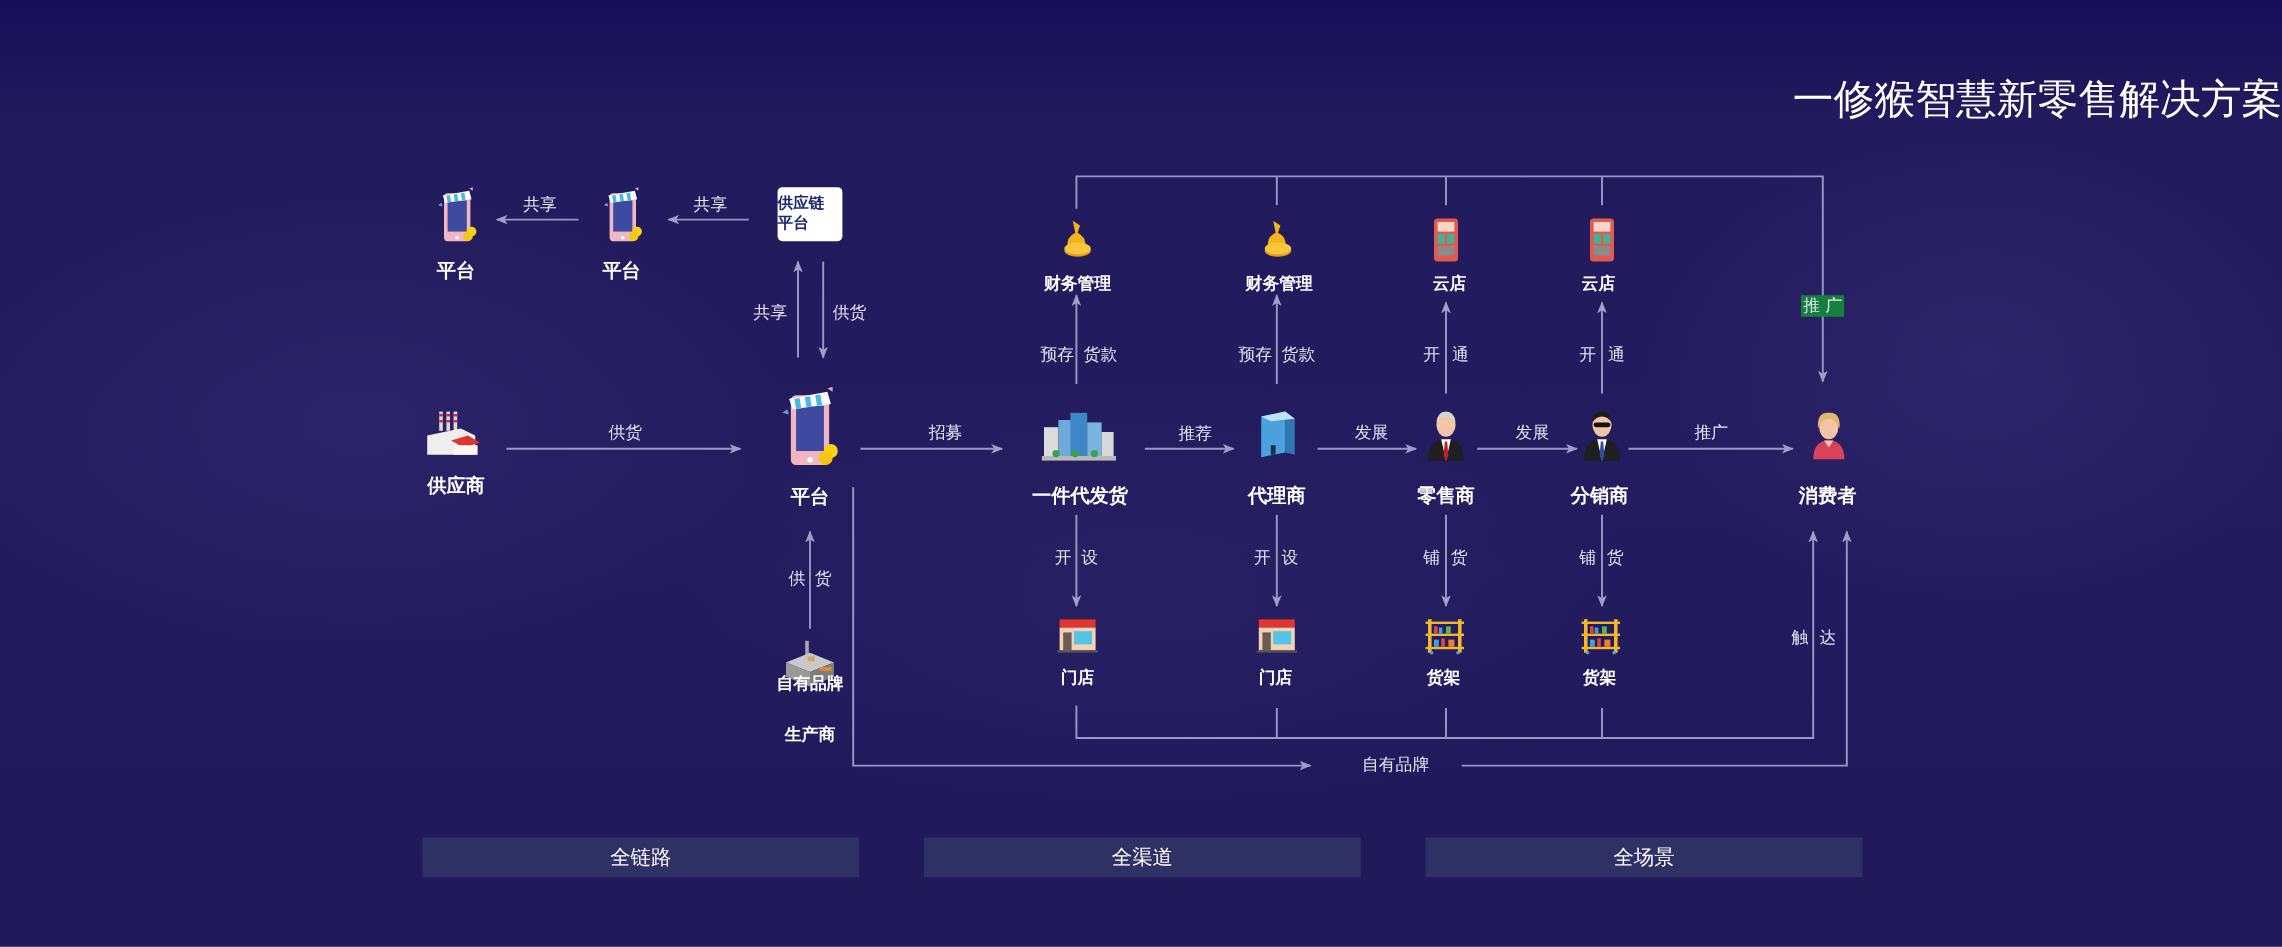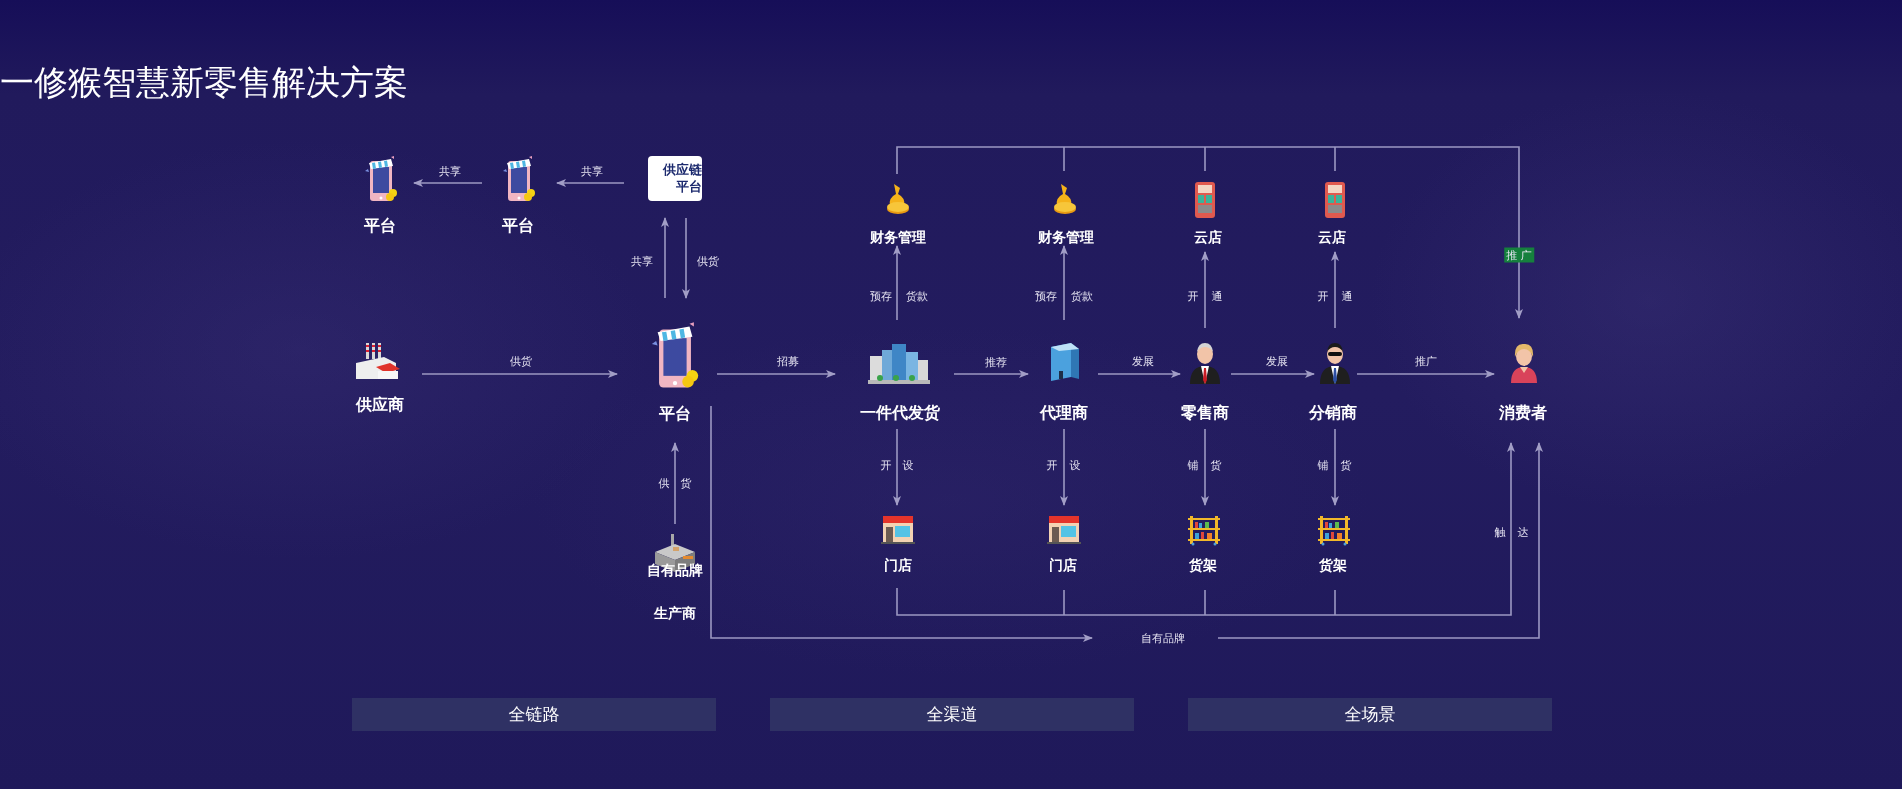--- a/index.html
+++ b/index.html
@@ -9,32 +9,32 @@
     font-family: "DejaVu Sans", "Liberation Sans", sans-serif;
     color: #ffffff;
     background:
       radial-gradient(ellipse 500px 300px at 300px 350px, rgba(60,50,120,0.35), transparent 70%),
       radial-gradient(ellipse 400px 300px at 1650px 300px, rgba(70,60,130,0.30), transparent 70%),
       radial-gradient(ellipse 600px 250px at 950px 500px, rgba(55,45,115,0.25), transparent 70%),
       linear-gradient(180deg, #160e58 0%, #211a5c 12%, #231c5f 50%, #1f195a 100%);
   }
   .title {
     position: absolute; left: 0; width: 1902px; top: 60px;
-    text-align: left; font-size: 34px; font-weight: normal; letter-spacing: 0px;
+    text-align: right; font-size: 34px; font-weight: normal; letter-spacing: 0px;
     color: #ffffff;
   }
   svg.lines { position: absolute; left: 0; top: 0; width: 1902px; height: 789px; }
-  .lbl { position: absolute; font-size: 11px; color: #e6e4f2; white-space: nowrap; transform: translate(-50%, -50%); }
+  .lbl { position: absolute; font-size: 14px; color: #e6e4f2; white-space: nowrap; transform: translate(-50%, -50%); }
   .node-lbl { position: absolute; font-size: 16px; font-weight: bold; color: #ffffff; white-space: nowrap; transform: translate(-50%, -50%); text-align: center; line-height: 20px; }
   .node-lbl.sm { font-size: 14px; }
   .icon { position: absolute; transform: translate(-50%, -50%); }
   .box {
     position: absolute; left: 648px; top: 156px; width: 54px; height: 45px;
     background: #ffffff; border-radius: 4px; color: #1c2a6e;
-    font-size: 13px; font-weight: bold; line-height: 17px; text-align: right;
+    font-size: 13px; font-weight: bold; line-height: 17px; text-align: left;
     padding-top: 5px;
   }
   .bar {
     position: absolute; top: 698px; height: 33px; width: 364px;
     background: #2f3164; color: #ffffff; font-size: 17px;
     display: flex; align-items: center; justify-content: center;
   }
 </style>
 </head>
 <body>

